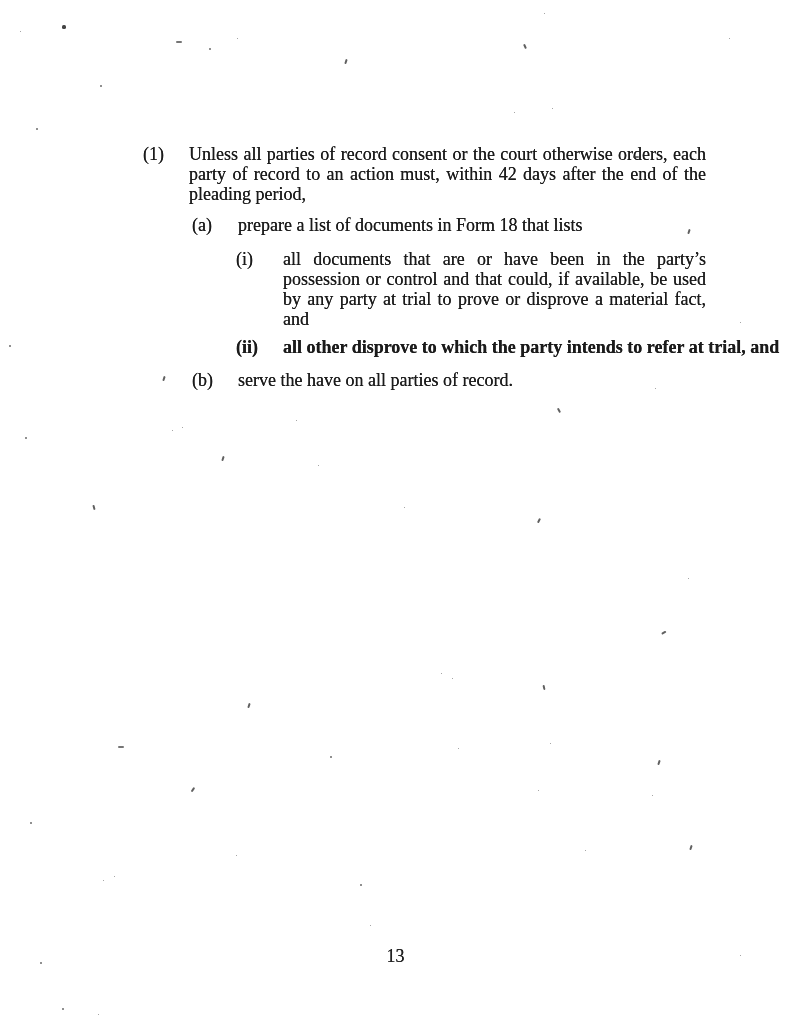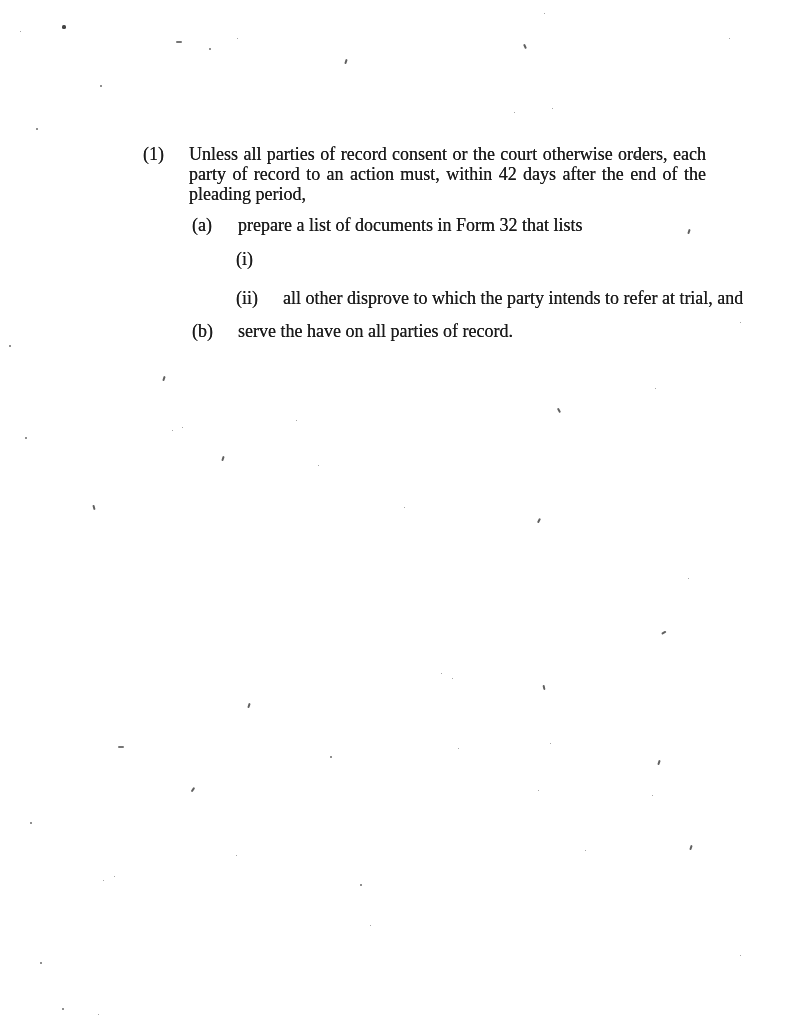--- a/index.html
+++ b/index.html
@@ -28,21 +28,21 @@
   .clause .label { flex: 0 0 auto; }
   .clause .text { flex: 1 1 auto; }
   .c1 { margin-left: 46px; margin-top: 17px; }
   .c1 .label { width: 46px; }
   .c2 { margin-left: 95px; }
   .c2 .label { width: 46px; }
   .c3 { margin-left: 139px; }
   .c3 .label { width: 47px; }
   .m-a  { margin-top: 11px; }
   .m-i  { margin-top: 14px; }
-  .m-ii { margin-top: 19px; }
+  .m-ii { margin-top: 8px; font-weight: bold; }
   .m-b  { margin-top: 13px; }
   .justify { text-align: justify; text-justify: inter-word; }
   .nowrap .text { white-space: nowrap; }
   .page-number {
     position: absolute;
     left: 0; top: 946px;
     width: 100%;
     text-align: center;
     font-size: 18px;
     line-height: 20px;
@@ -70,38 +70,40 @@
 
   <div class="content">
 
     <div class="clause c1">
       <span class="label">(1)</span>
       <p class="text justify">Unless all parties of record consent or the court otherwise orders, each party of record to an action must, within 42 days after the end of the pleading period,</p>
     </div>
 
     <div class="clause c2 m-a">
       <span class="label">(a)</span>
-      <p class="text">prepare a list of documents in Form 32 that lists</p>
+      <p class="text">prepare a list of documents in Form 18 that lists</p>
     </div>
 
     <div class="clause c3 m-i">
       <span class="label">(i)</span>
+      <p class="text justify">all documents that are or have been in the party’s possession or control and that could, if available, be used by any party at trial to prove or disprove a material fact, and</p>
     </div>
 
     <div class="clause c3 m-ii nowrap">
       <span class="label">(ii)</span>
       <p class="text">all other disprove to which the party intends to refer at trial, and</p>
     </div>
 
     <div class="clause c2 m-b">
       <span class="label">(b)</span>
       <p class="text">serve the have on all parties of record.</p>
     </div>
   </div>
 
+  <div class="page-number">13</div>
 
   <div class="noise">
     <i class="s" style="left:20px;top:31px"></i>
     <i class="b" style="left:62px;top:25px"></i>
     <i class="d" style="left:176px;top:41px"></i>
     <i style="left:209px;top:48px"></i>
     <i class="s" style="left:237px;top:38px"></i>
     <i class="c" style="left:345px;top:59px"></i>
     <i class="c" style="left:524px;top:44px;transform:rotate(-25deg)"></i>
     <i class="s" style="left:544px;top:13px"></i>

